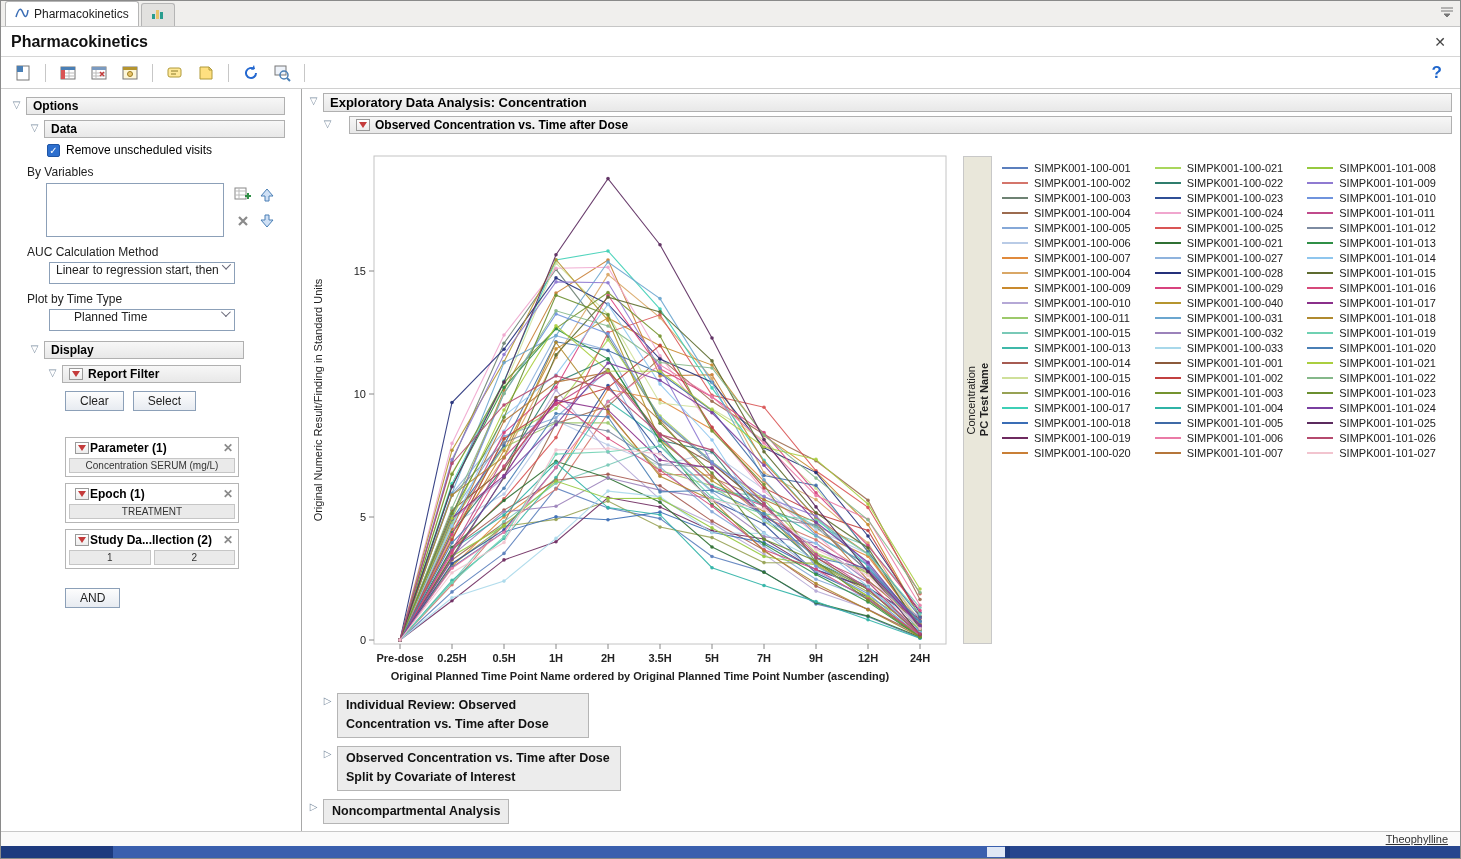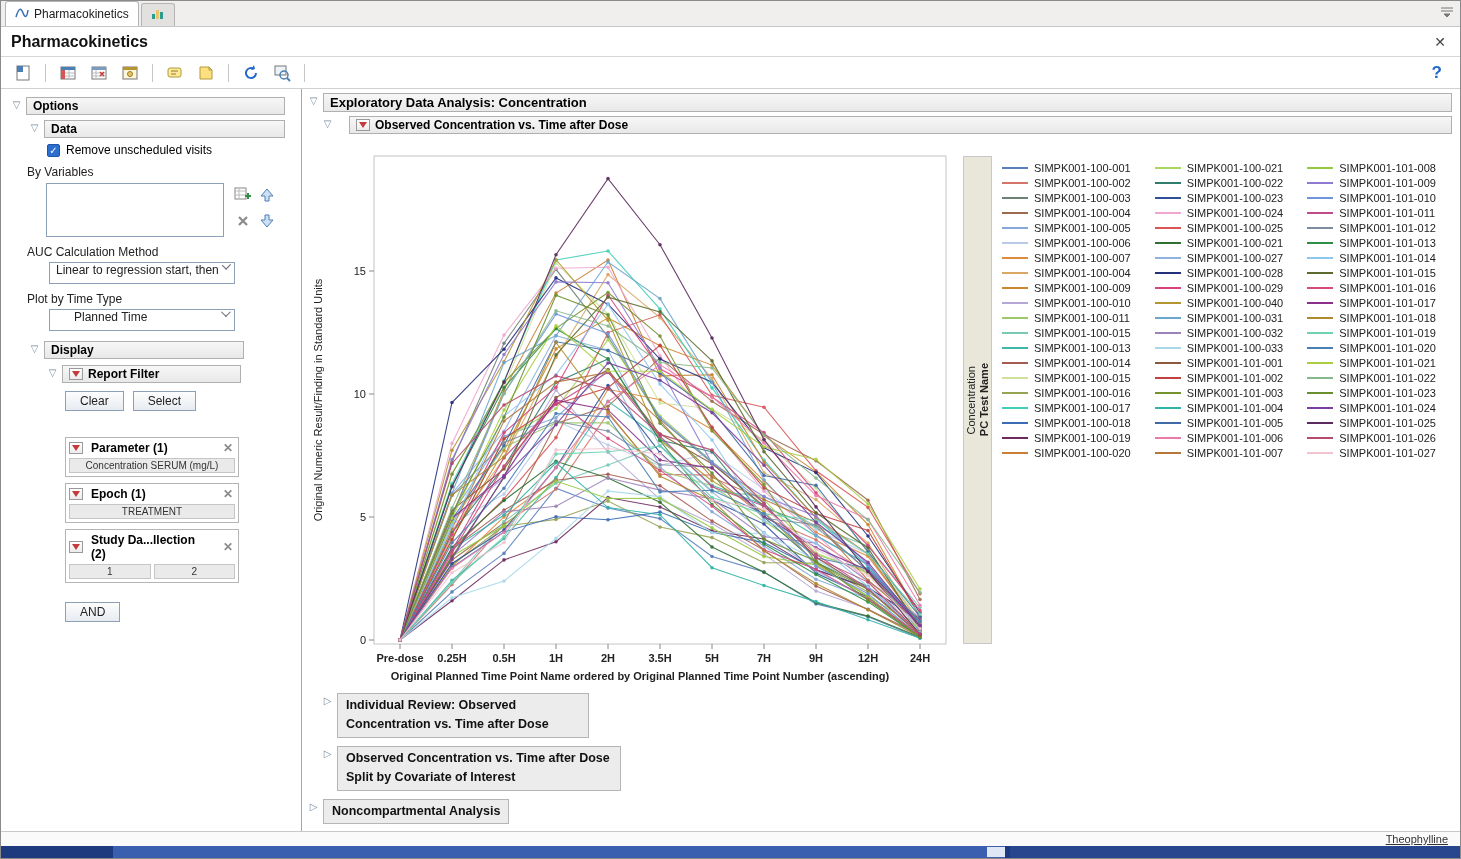--- a/index.html
+++ b/index.html
@@ -59,21 +59,21 @@
                background:#fff; display:flex; align-items:flex-start; padding:0 6px; color:#222;}
   .chev { margin-left:auto; width:7px; height:7px; border-right:1.5px solid #667; border-bottom:1.5px solid #667;
           transform:rotate(45deg) translateY(-2px); }
   .row-display { margin:10px 57px 6px 28px; font-size:12px;}
   .row-filter  { margin:0 60px 8px 46px; font-size:12px;}
   .btn-row { margin-left:64px; display:flex; gap:9px; }
   .btn { border:1px solid #8ca0b8; background:linear-gradient(#fdfdfd,#e7ebf1); border-radius:0;
          font-size:12px; padding:2px 14px; color:#222; }
   .fcards { margin:26px 0 0 64px; width:174px; }
   .fcard { border:1px solid #b5b5b5; background:#fff; padding:3px; margin-bottom:6px; }
-  .fcard-head { display:flex; align-items:center; gap:8px; font-weight:bold; font-size:12px; }
+  .fcard-head { display:flex; align-items:center; gap:1px; font-weight:bold; font-size:12px;margin-left:6px; }
   .fcard-x { margin-left:auto; color:#8a8a8a; font-size:12px; padding:0 2px;}
   .chip { background:#eaeaea; border:1px solid #c6c6c6; text-align:center; font-size:10px;
           color:#333; padding:1px 2px; margin-top:3px; }
   .chip-pair { display:flex; gap:3px; margin-top:3px; }
   .chip-pair .chip { flex:1; margin-top:0; }
   .and-btn { margin:13px 0 0 64px; }
 
   
   .eda-box { font-size:13px; }
   .hdr-nested { margin:4px 0 0 14px; }

